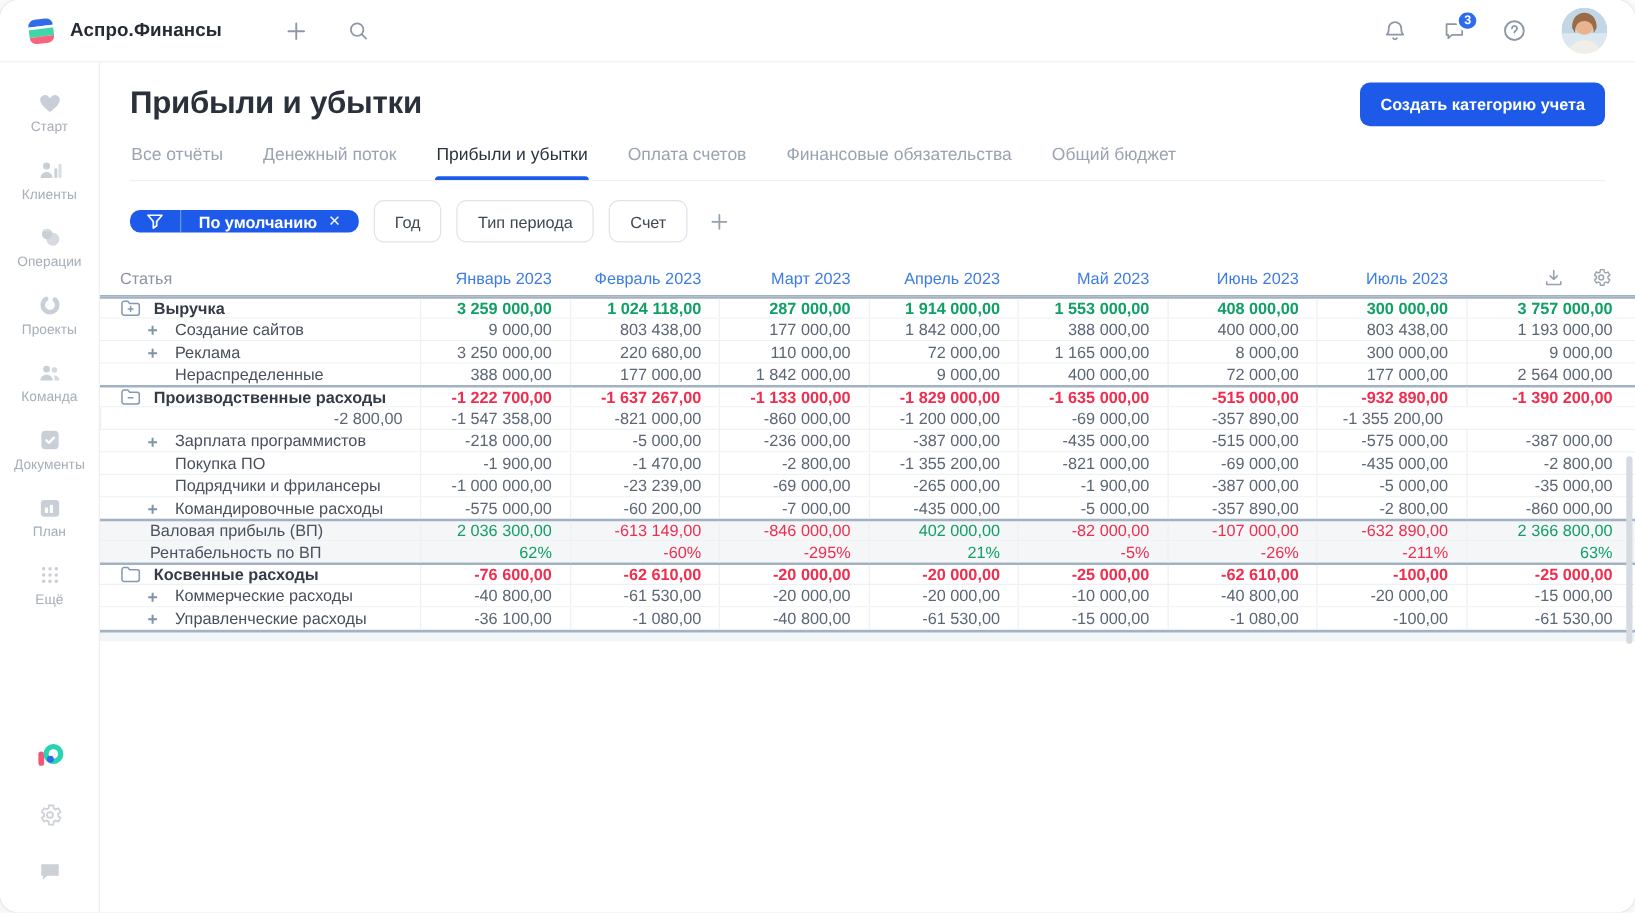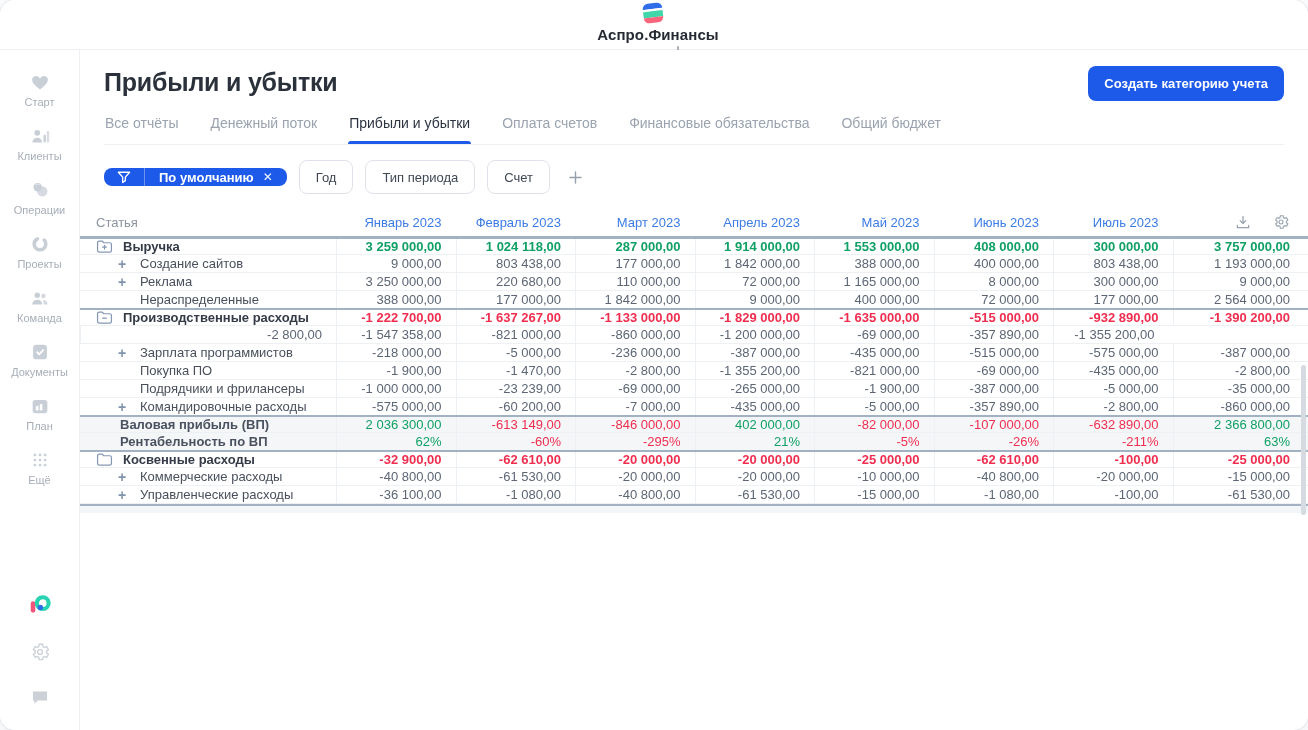--- a/index.html
+++ b/index.html
@@ -1,21 +1,21 @@
 <!DOCTYPE html>
 <html><head>
 <meta charset="utf-8">
 <style>
   * { box-sizing: border-box; margin: 0; padding: 0; }
   html,body { width:1308px; height:730px; background:#fbfcfd; font-family:"Liberation Sans", sans-serif; }
   .app { position:relative; width:1308px; height:730px; background:#fff; border-radius:15px; overflow:hidden;
          box-shadow:0 2px 10px rgba(30,40,60,.08), 0 0 0 1px #eef0f3; }
 
   
-  .topbar { height:50px; display:flex; align-items:center; padding:0 22px 0 20px; border-bottom:1px solid #edeff2; background:#fff;flex-direction:column; }
+  .topbar { height:50px; display:flex; align-items:center; padding:0 22px 0 20px; border-bottom:1px solid #edeff2; background:#fff; }
   .logo { width:26px; height:26px; flex:none; }
   .app-name { font-size:15px; font-weight:700; color:#252a33; margin-left:10px; letter-spacing:.1px; }
   .top-ic { color:#8d97a6; display:flex; align-items:center; cursor:pointer; }
   .top-plus { margin-left:50px; }
   .top-search { margin-left:30px; }
   .top-right { margin-left:auto; display:flex; align-items:center; gap:27px; }
   .badge-wrap { position:relative; }
   .badge { position:absolute; top:-7px; right:-9px; min-width:17px; height:17px; border-radius:9px; background:#2e6aee;
            color:#fff; font-size:10px; font-weight:700; display:flex; align-items:center; justify-content:center; padding:0 4px;
            border:2px solid #fff; }
@@ -66,21 +66,21 @@
   .head .c-num { color:#3c7ce4; border-left:none; }
   .head .c-icons { justify-content:flex-end; gap:20px; padding-right:18px; color:#99a3af; border-left:none; }
   .head .c-icons span { display:flex; cursor:pointer; }
   .row-label { font-size:13px; color:#49505c; }
   .section .row-label { font-weight:700; color:#343b47; font-size:13px; }
   .section .c-num { font-weight:700; }
   .summary .row-label { color:#4a525f; }
   .folder-ic { display:flex; margin-right:10px; color:#8498b3; flex:none; }
   .plus-mark { width:22px; flex:none; color:#7f93ad; font-size:14px; font-weight:700; text-align:left; }
   .indent-child { padding-left:38px; }
-  .indent-summary { padding-left:40px;font-weight:bold; }
+  .indent-summary { padding-left:40px; }
   .tone-g { color:var(--green) !important; }
   .tone-r { color:var(--red) !important; }
   .partial-row { height:9px; background:#f3f6f8; border-top:2px solid #a2b2c2; display:grid; grid-template-columns:256px repeat(7,119.5px) 1fr; }
   .scroll-thumb { position:absolute; right:2px; top:365px; width:5px; height:150px; border-radius:3px; background:#d5dbe1; cursor:pointer; }
 </style>
 </head>
 <body>
 
 <div class="app">
 
@@ -499,21 +499,21 @@
         </div>
         <div class="trow section group-start">
           <div class="cell c-article">
             <span class="folder-ic">
               <svg width="17" height="15" viewBox="0 0 18 16" fill="none" stroke="currentColor" stroke-width="1.3" stroke-linecap="round" stroke-linejoin="round">
                 <path d="M1.6 4c0-1 .8-1.8 1.8-1.8h3.2L8.2 4h6.4c1 0 1.8.8 1.8 1.8v6.4c0 1-.8 1.8-1.8 1.8H3.4c-1 0-1.8-.8-1.8-1.8z"></path>
               </svg>
             </span>
             <span class="row-label">Косвенные расходы</span>
           </div>
-          <div class="cell c-num tone-r">-32 900,00</div>
+          <div class="cell c-num tone-r">-76 600,00</div>
           <div class="cell c-num tone-r">-62 610,00</div>
           <div class="cell c-num tone-r">-20 000,00</div>
           <div class="cell c-num tone-r">-20 000,00</div>
           <div class="cell c-num tone-r">-25 000,00</div>
           <div class="cell c-num tone-r">-62 610,00</div>
           <div class="cell c-num tone-r">-100,00</div>
           <div class="cell c-num tone-r">-25 000,00</div>
         </div>
         <div class="trow item">
           <div class="cell c-article indent-child">

